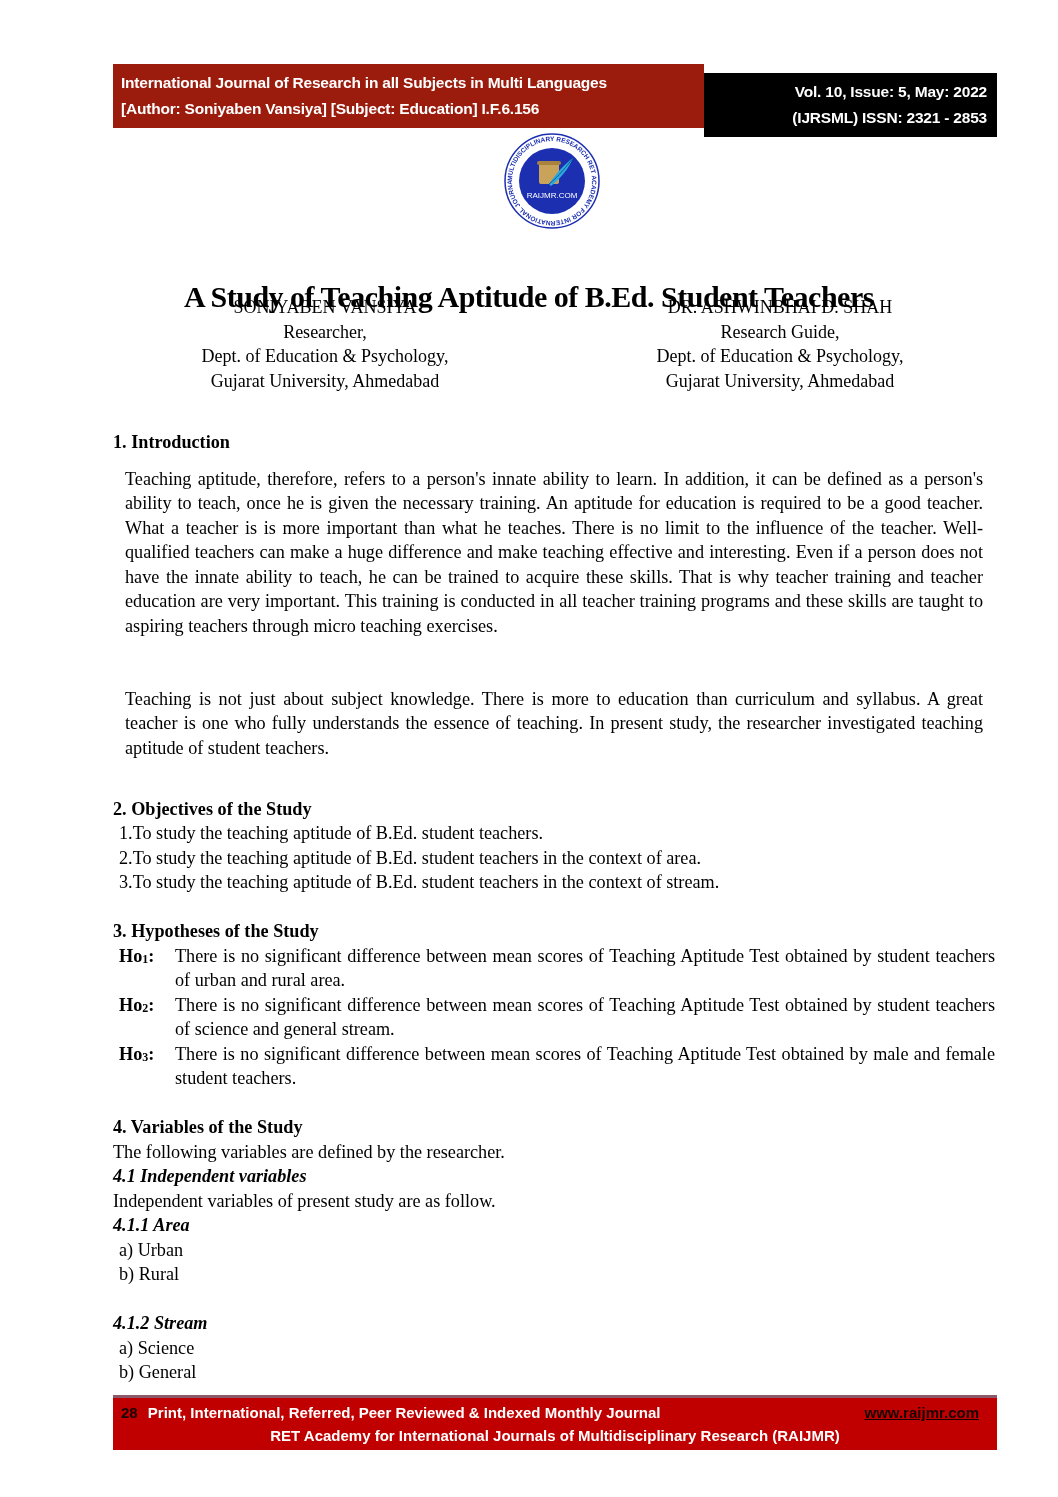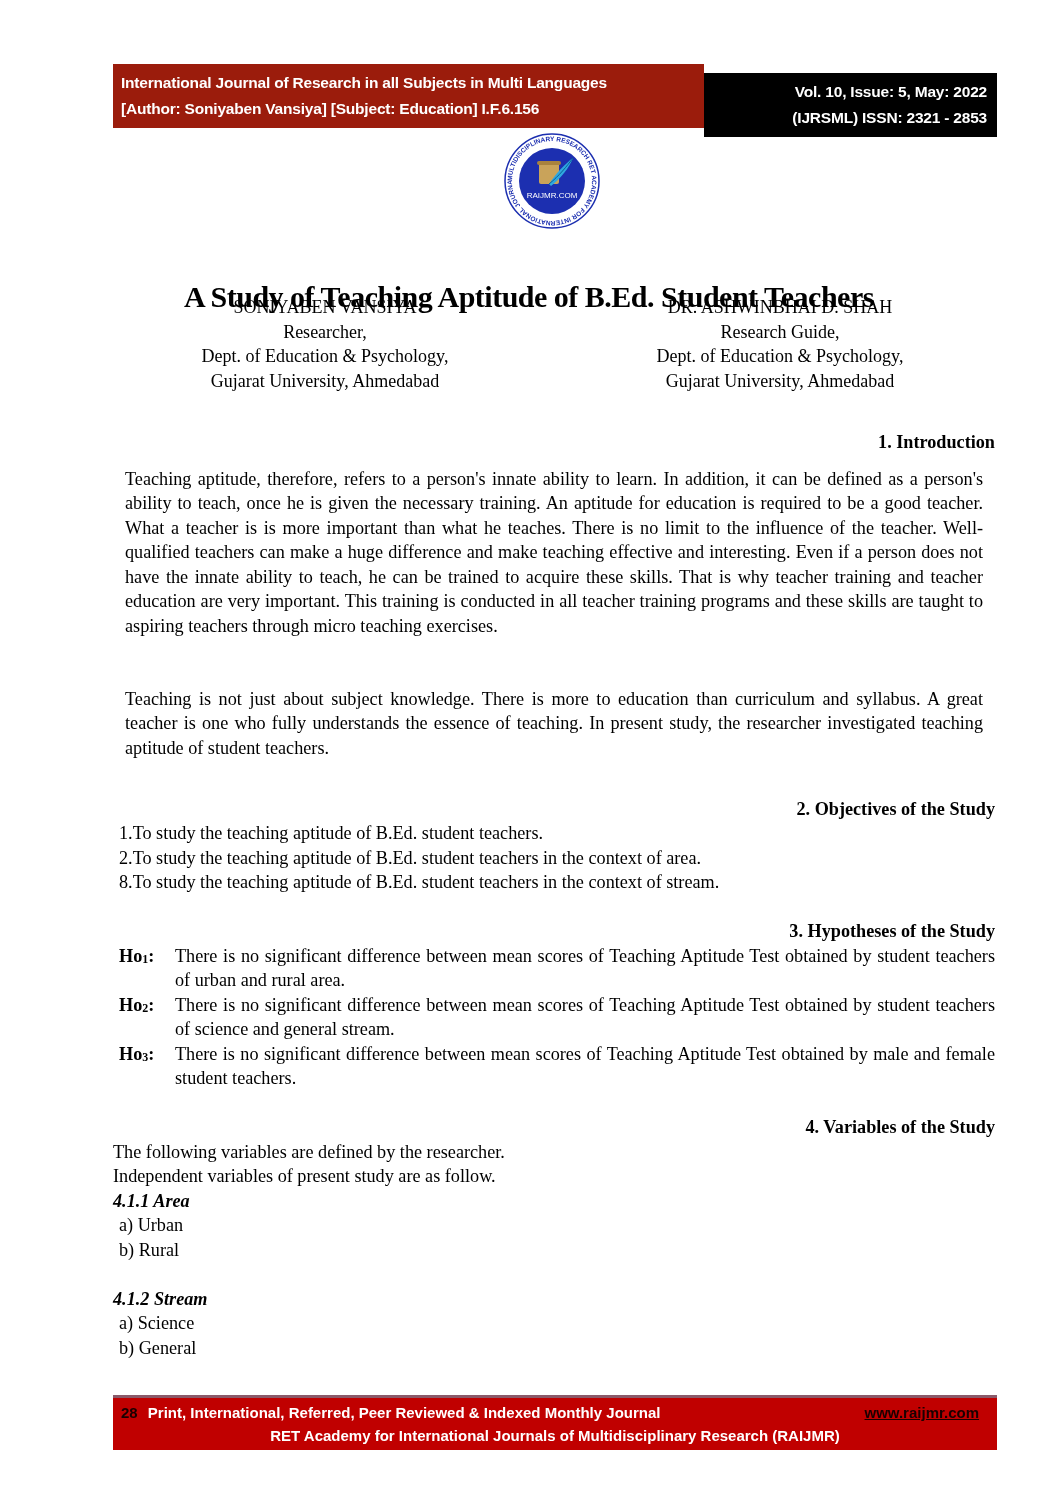--- a/index.html
+++ b/index.html
@@ -21,21 +21,21 @@
 
     .author { position: absolute; top: 295px; width: 340px; text-align: center;
       font-size: 18px; line-height: 24.5px; }
     .author.a1 { left: 155px; }
     .author.a2 { left: 610px; }
 
     .content { position: absolute; left: 113px; top: 430px; width: 882px;
       font-size: 18.2px; line-height: 24.5px; }
     .content p { margin: 12px; text-align: justify; }
     .content .gap { height: 24.5px; }
-    .h { font-weight: bold; text-align: right; }
+    .h { font-weight: bold; }
     .hi { font-weight: bold; font-style: italic; }
     .ind { padding-left: 6px; }
     .hyp { display: flex; padding-left: 6px; }
     .hyp .lbl { font-weight: bold; width: 56px; flex: none; }
     .hyp .lbl sub { font-size: 12px; vertical-align: -1px; }
     .hyp .txt { flex: 1; text-align: justify; }
 
     .ftr { position: absolute; left: 113px; top: 1395px; width: 884px; height: 55px;
       background: #c00000; border-top: 3px solid #8a5a6a; box-sizing: border-box;
       font-family: "Liberation Sans", sans-serif; font-weight: bold; font-size: 15px; color: #fff; }
@@ -96,40 +96,41 @@
 <div class="content">
   <div class="h">1. Introduction</div>
   <p>Teaching aptitude, therefore, refers to a person's innate ability to learn. In addition, it can be defined as a person's ability to teach, once he is given the necessary training. An aptitude for education is required to be a good teacher. What a teacher is is more important than what he teaches. There is no limit to the influence of the teacher. Well-qualified teachers can make a huge difference and make teaching effective and interesting. Even if a person does not have the innate ability to teach, he can be trained to acquire these skills. That is why teacher training and teacher education are very important. This training is conducted in all teacher training programs and these skills are taught to aspiring teachers through micro teaching exercises.</p>
   <div class="gap"></div>
   <p>Teaching is not just about subject knowledge. There is more to education than curriculum and syllabus. A great teacher is one who fully understands the essence of teaching. In present study, the researcher investigated teaching aptitude of student teachers.</p>
   <div class="gap"></div>
 
   <div class="h">2. Objectives of the Study</div>
   <div class="ind">1.To study the teaching aptitude of B.Ed. student teachers.</div>
   <div class="ind">2.To study the teaching aptitude of B.Ed. student teachers in the context of area.</div>
-  <div class="ind">8.To study the teaching aptitude of B.Ed. student teachers in the context of stream.</div>
+  <div class="ind">3.To study the teaching aptitude of B.Ed. student teachers in the context of stream.</div>
   <div class="gap"></div>
 
   <div class="h">3. Hypotheses of the Study</div>
   <div class="hyp">
     <span class="lbl"><span>Ho</span><sub>1</sub><span>:</span></span>
     <span class="txt">There is no significant difference between mean scores of Teaching Aptitude Test obtained by student teachers of urban and rural area.</span>
   </div>
   <div class="hyp">
     <span class="lbl"><span>Ho</span><sub>2</sub><span>:</span></span>
     <span class="txt">There is no significant difference between mean scores of Teaching Aptitude Test obtained by student teachers of science and general stream.</span>
   </div>
   <div class="hyp">
     <span class="lbl"><span>Ho</span><sub>3</sub><span>:</span></span>
     <span class="txt">There is no significant difference between mean scores of Teaching Aptitude Test obtained by male and female student teachers.</span>
   </div>
   <div class="gap"></div>
 
   <div class="h">4. Variables of the Study</div>
   <div>The following variables are defined by the researcher.</div>
+  <div class="hi">4.1 Independent variables</div>
   <div>Independent variables of present study are as follow.</div>
   <div class="hi">4.1.1 Area</div>
   <div class="ind">a) Urban</div>
   <div class="ind">b) Rural</div>
   <div class="gap"></div>
   <div class="hi">4.1.2 Stream</div>
   <div class="ind">a) Science</div>
   <div class="ind">b) General</div>
 </div>
 

